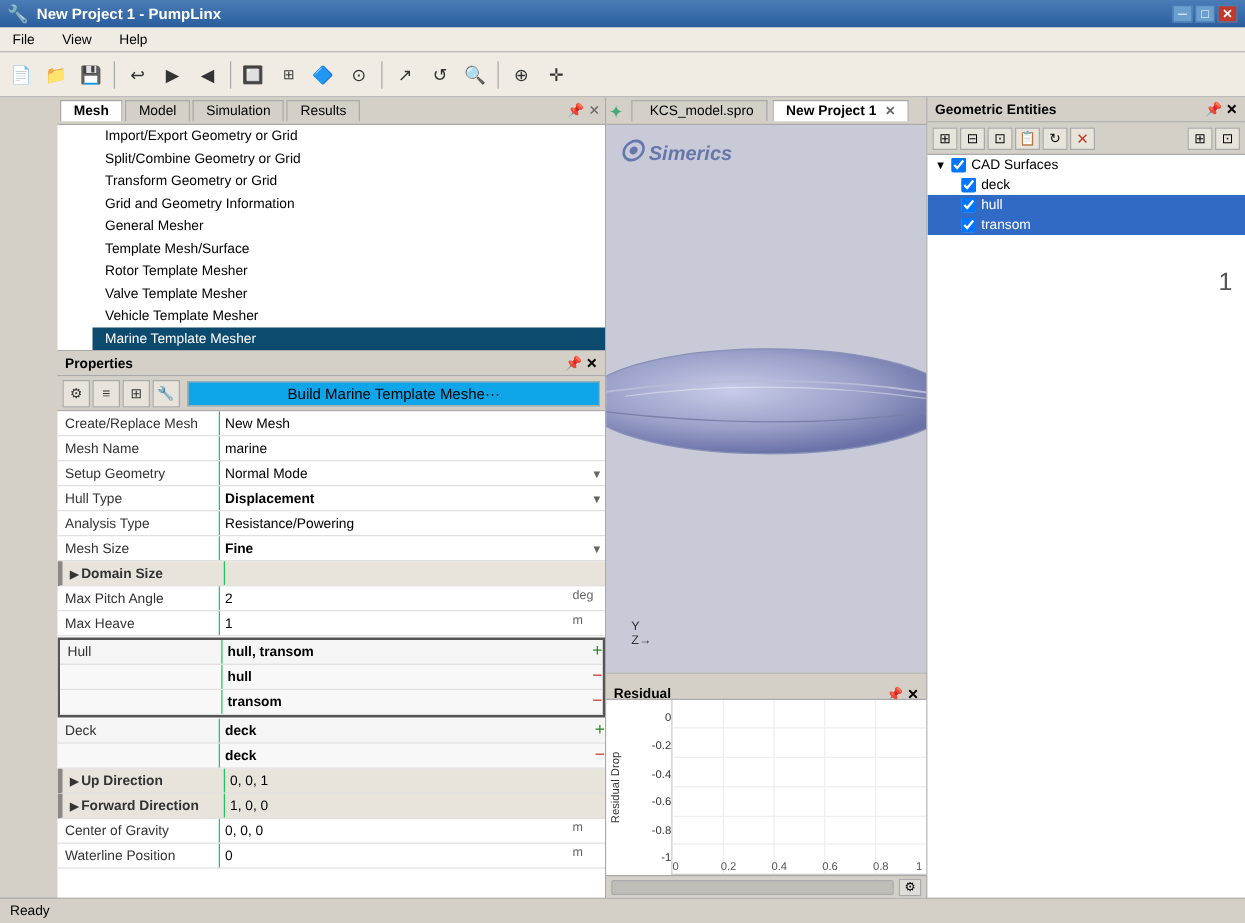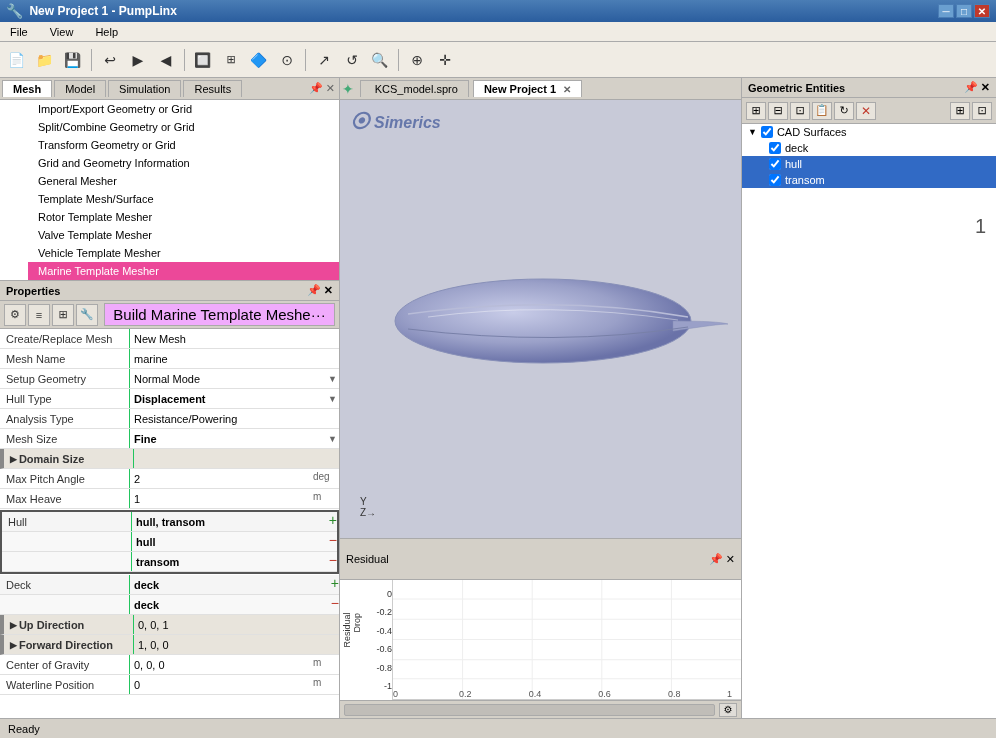--- a/index.html
+++ b/index.html
@@ -61,24 +61,25 @@
 
     
     #main-layout {
       display: flex;
       height: calc(738px - 22px - 20px - 36px - 20px);
       background: #d4d0c8;
     }
 
     
     #left-panel {
-      width: 340px;
+      width: 439px;
       display: flex;
       flex-direction: column;
       border-right: 1px solid #aaa;
+      margin-left: 46px;
     }
 
     
     #tab-bar {
       background: #d4d0c8;
       display: flex;
       align-items: center;
       height: 22px;
       border-bottom: 1px solid #aaa;
       padding-left: 2px;
@@ -108,21 +109,21 @@
       flex: 0 0 auto;
       overflow: visible;
       padding-left: 28px;
     }
     .mesh-item {
       padding: 3px 10px;
       cursor: pointer;
       font-size: 11px;
       color: #000;
     }
-    .mesh-item.selected { background: #ec4899; color: white; }
+    .mesh-item.selected { background: #0c4a6e; color: white; }
 
     
     #properties-panel {
       flex: 1;
       display: flex;
       flex-direction: column;
       background: #d4d0c8;
     }
     #props-header {
       background: #d4d0c8;
@@ -147,24 +148,24 @@
       width: 22px; height: 22px;
       border: 1px solid #aaa;
       background: #e8e4dc;
       cursor: pointer;
       display: flex; align-items: center; justify-content: center;
       font-size: 11px; color: #333;
     }
     .build-btn {
       margin-left: 4px;
       padding: 2px 6px;
-      background: #f0abfc;
+      background: #0ea5e9;
       border: 1px solid #aaa;
       cursor: pointer;
-      font-size: 15px;
+      font-size: 12px;
       flex: 1;
     }
 
     
     #props-table {
       flex: 1;
       overflow-y: auto;
       background: white;
     }
     .prop-row {
@@ -288,25 +289,24 @@
     #residual-panel {
       height: 180px;
       background: #d4d0c8;
       border-top: 1px solid #aaa;
       display: flex;
       flex-direction: column;
     }
     #residual-header {
       background: #d4d0c8;
       border-bottom: 1px solid #aaa;
-      padding: 20px 6px;
-      font-size: 11px;
-      font-weight: normal;
-      display: flex;
-      align-items: center;
+      padding: 10px 6px;
+      font-size: 11px;
+      font-weight: bold;
+      display: flex;
       height: 20px;
     }
     #residual-body {
       flex: 1;
       background: white;
       position: relative;
       overflow: hidden;
       display: flex;
     }
     .residual-y-label {

